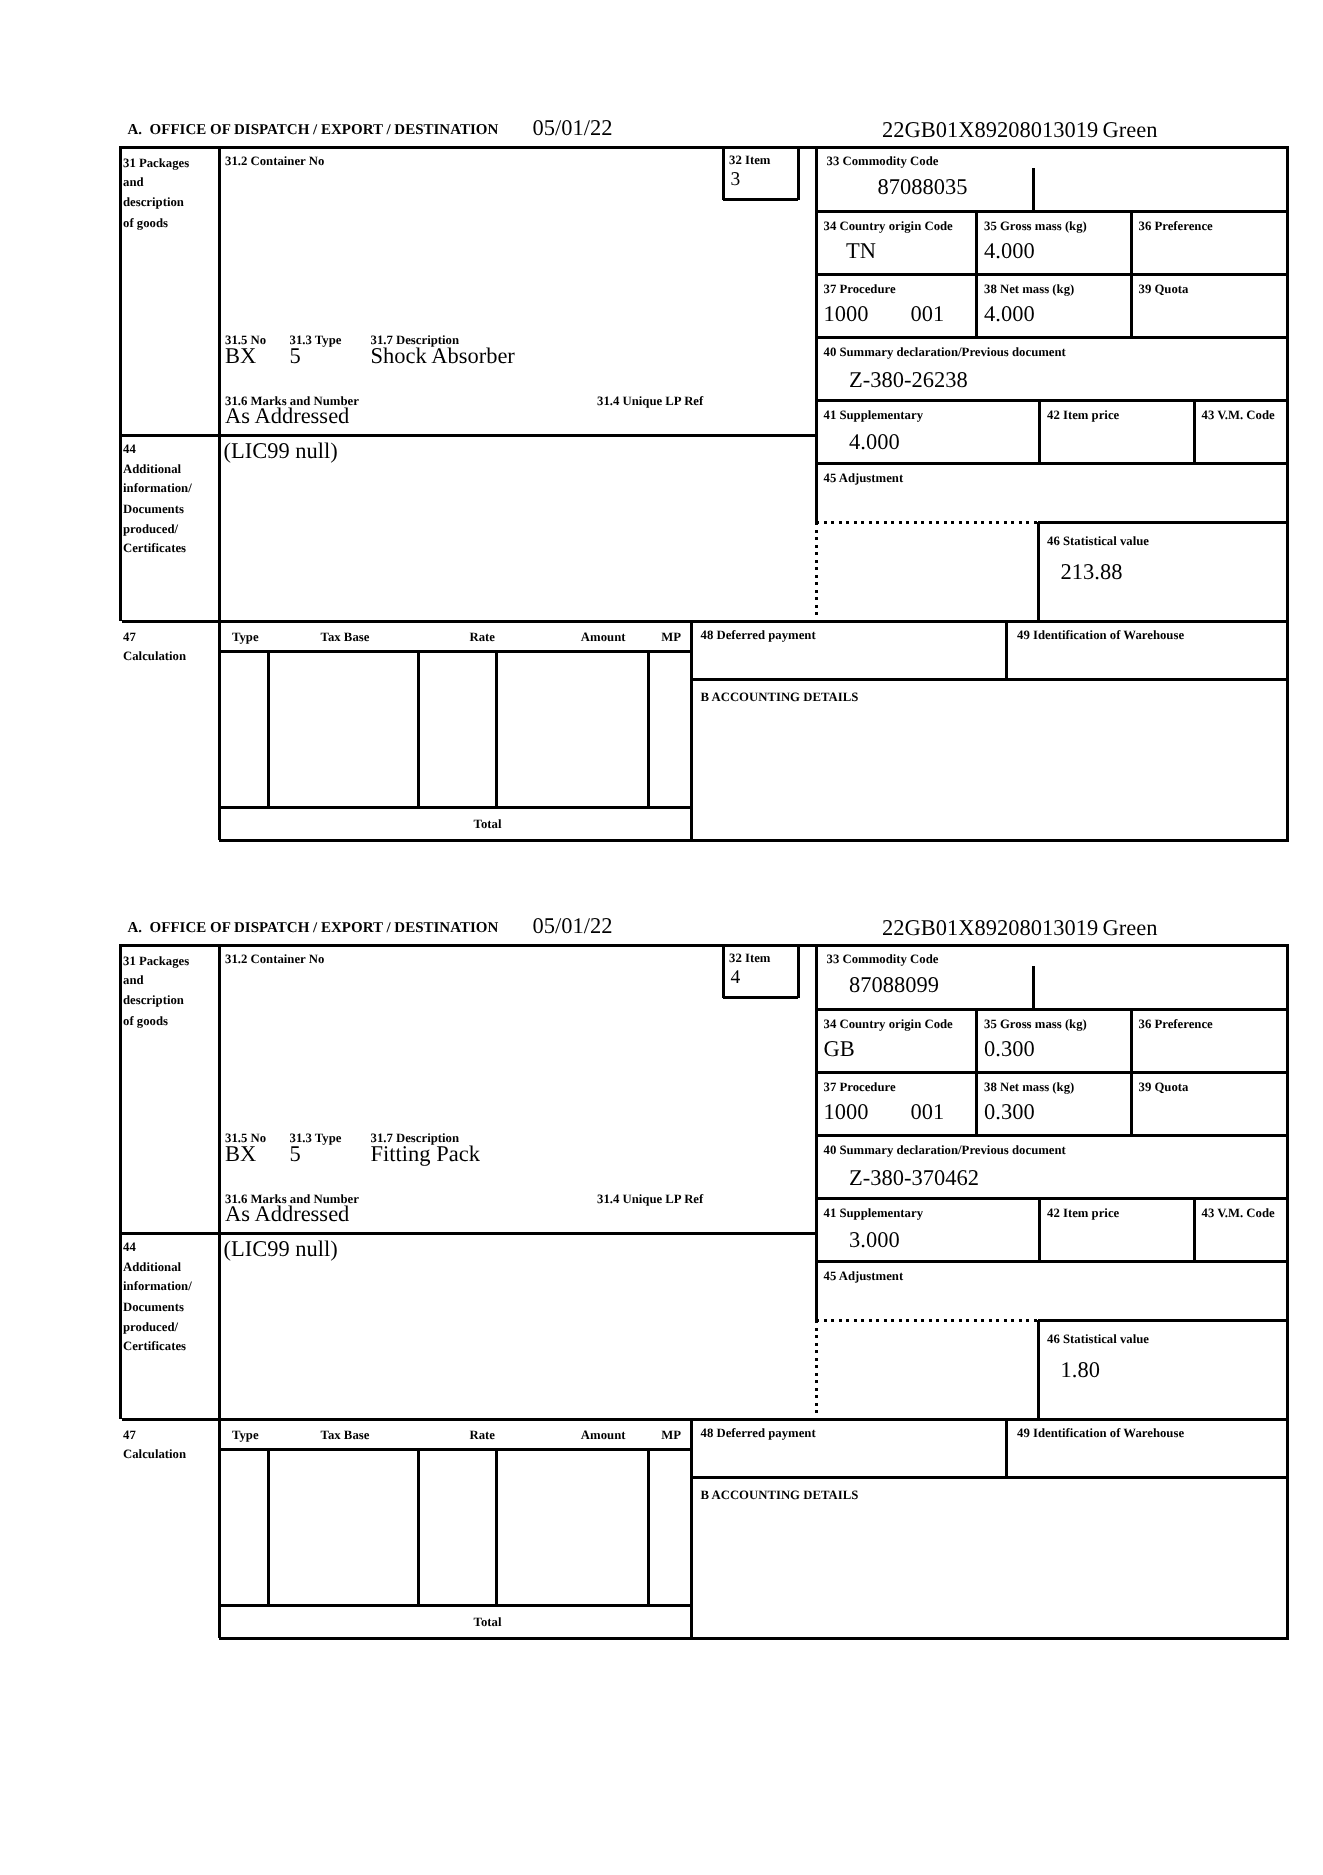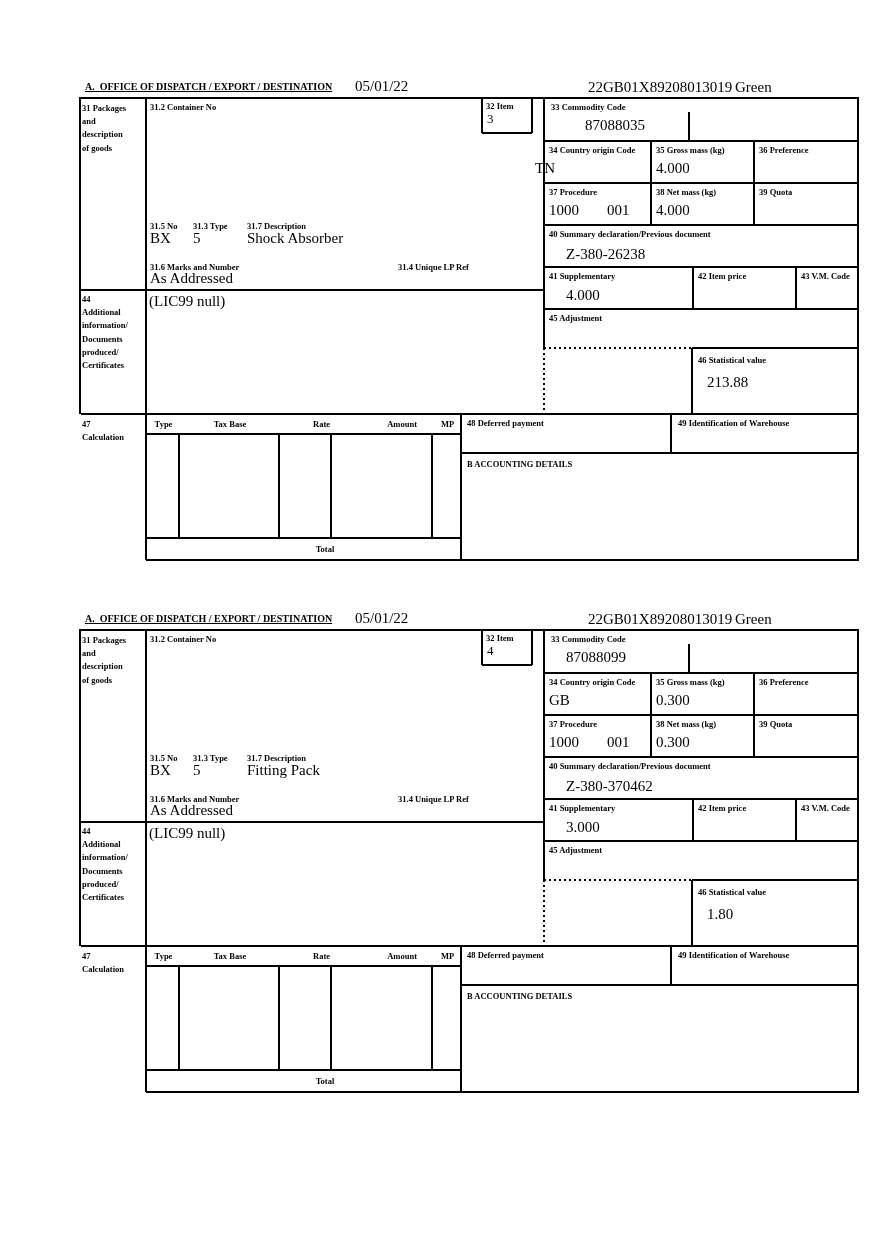--- a/index.html
+++ b/index.html
@@ -6,21 +6,21 @@
   #page {
     position:relative; width:882px; height:1250px; background:#ffffff;
     color:#000; font-family:"Liberation Serif","DejaVu Serif",serif;
     overflow:hidden;
   }
   .block { position:absolute; left:80px; width:782px; height:492px; }
   .block .t { position:absolute; }
   .grid { position:absolute; left:-1px; top:0; }
   .lbl { font-size:8.5px; font-weight:bold; line-height:1.2; white-space:nowrap; }
   .ml  { white-space:pre-line; line-height:1.55; }
-  .hdr { font-size:10px; font-weight:bold; white-space:pre;text-decoration:underline; }
+  .hdr { font-size:10px; font-weight:bold; white-space:pre; }
   .val { font-size:15px; line-height:1.05; white-space:nowrap; }
   .val-sm { font-size:13px; line-height:1.05; white-space:nowrap; }
   .c { text-align:center; }
   .r { text-align:right; }
 </style>
 </head>
 <body>
 
 <div id="page">
 
@@ -49,21 +49,21 @@
 of goods</div>
       <div class="t lbl" style="left:70px;top:24px">31.2 Container No</div>
 
       <div class="t lbl" style="left:406px;top:23px">32 Item</div>
       <div class="t val-sm" style="left:407px;top:34px">3</div>
 
       <div class="t lbl" style="left:471px;top:24px">33 Commodity Code</div>
       <div class="t val" style="left:505px;top:40px">87088035</div>
 
       <div class="t lbl" style="left:469px;top:67px">34 Country origin Code</div>
-      <div class="t val" style="left:455px;top:83px">TN</div>
+      <div class="t val" style="left:484px;top:83px">TN</div>
       <div class="t lbl" style="left:576px;top:67px">35 Gross mass (kg)</div>
       <div class="t val" style="left:576px;top:83px">4.000</div>
       <div class="t lbl" style="left:679px;top:67px">36 Preference</div>
 
       <div class="t lbl" style="left:469px;top:109px">37 Procedure</div>
       <div class="t val" style="left:469px;top:125px">1000</div>
       <div class="t val" style="left:527px;top:125px">001</div>
       <div class="t lbl" style="left:576px;top:109px">38 Net mass (kg)</div>
       <div class="t val" style="left:576px;top:125px">4.000</div>
       <div class="t lbl" style="left:679px;top:109px">39 Quota</div>

